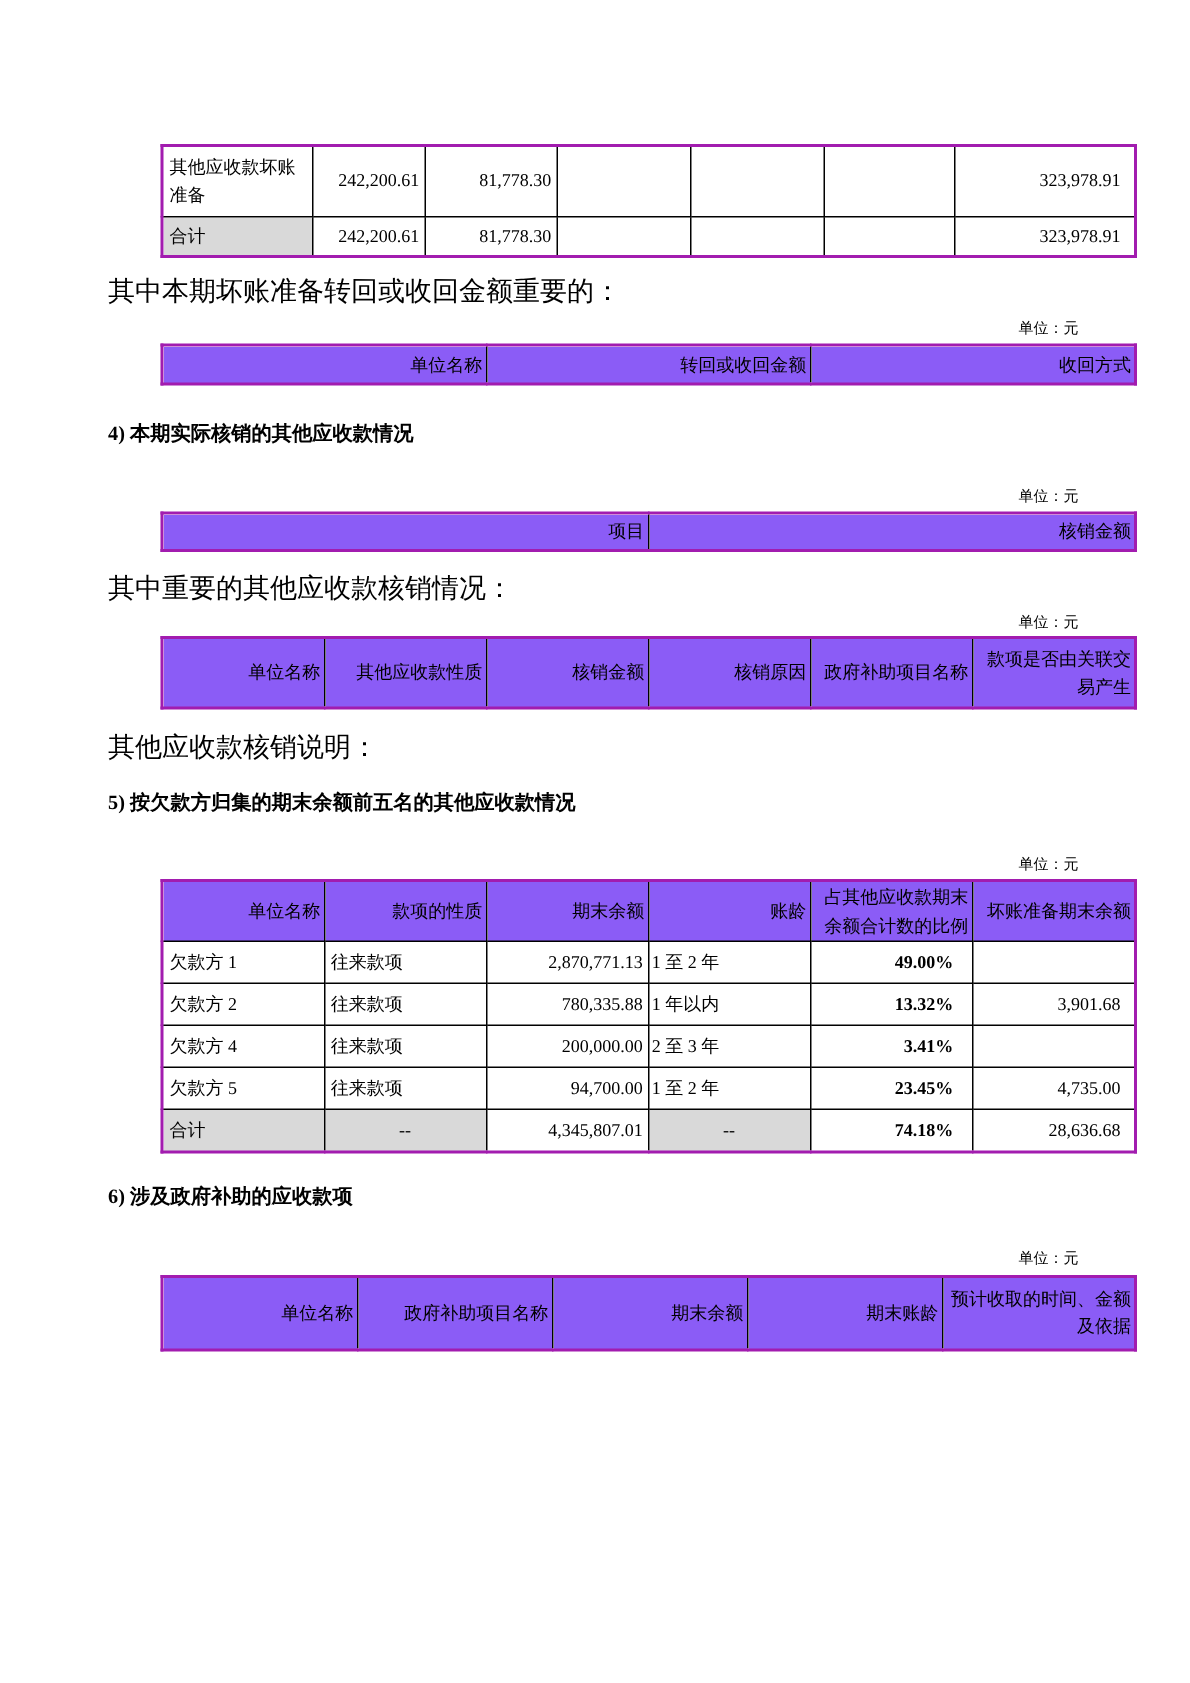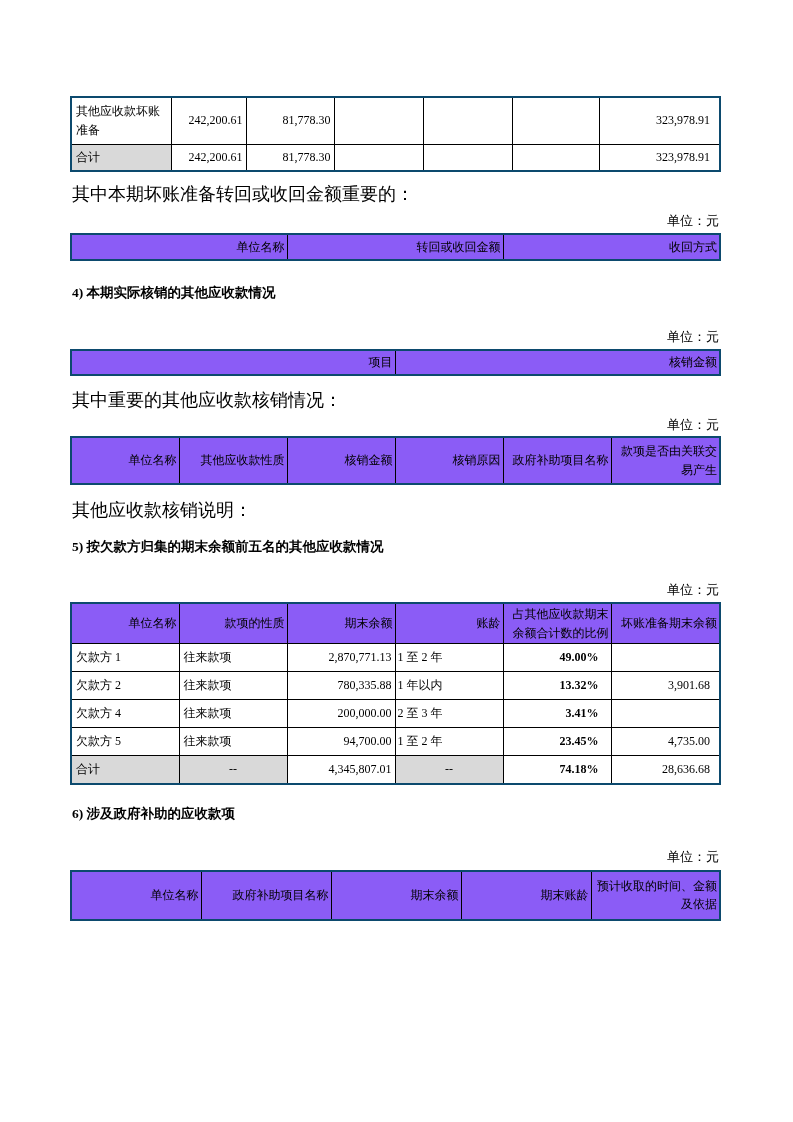--- a/index.html
+++ b/index.html
@@ -5,36 +5,37 @@
   * { box-sizing: border-box; }
   html, body { margin: 0; padding: 0; }
   body {
     width: 793px; height: 1122px; background: #ffffff; color: #000;
     font-family: "Liberation Serif", "DejaVu Serif", serif;
     position: relative; overflow: hidden;
   }
   .content { margin-left: 70px; width: 649px; }
   table {
     border-collapse: collapse; table-layout: fixed; width: 649px;
-    border: 2px solid #0c4a6e;
+    border: 2px solid #a21caf;
+    margin-left: 37px;
   }
   td, th {
     border: 1px solid #000; font-size: 12px; font-weight: normal;
     line-height: 1.55; padding: 1px 2px; vertical-align: middle; overflow: hidden;
   }
   th { background: #8b5cf6; text-align: right; }
   .gray { background: #d9d9d9; }
   .al { text-align: left; padding-left: 4px; }
   .al2 { text-align: left; padding-left: 2px; }
   .ar { text-align: right; padding-right: 3px; }
   .ar2 { text-align: right; padding-right: 12px; font-weight: bold; }
   .ar3 { text-align: right; padding-right: 9px; }
   .ac { text-align: center; }
   .p { font-size: 18px; margin: 0; }
-  .unit { font-size: 13px; text-align: right; margin: 0; }
+  .unit { font-size: 10px; text-align: right; margin: 0; }
   .hd { font-size: 13.5px; font-weight: bold; margin: 0; }
   #table-provision { margin-top: 96px; }
   #table-provision tr.r1 { height: 47px; }
   #table-provision tr.r2 { height: 27px; }
   #table-recovery tr { height: 26px; }
   #table-writeoff-summary tr { height: 25px; }
   #table-writeoff-detail tr { height: 47px; }
   #table-top5 tr.h { height: 40px; }
   #table-top5 tr.d { height: 28px; }
   #table-gov tr { height: 49px; }

